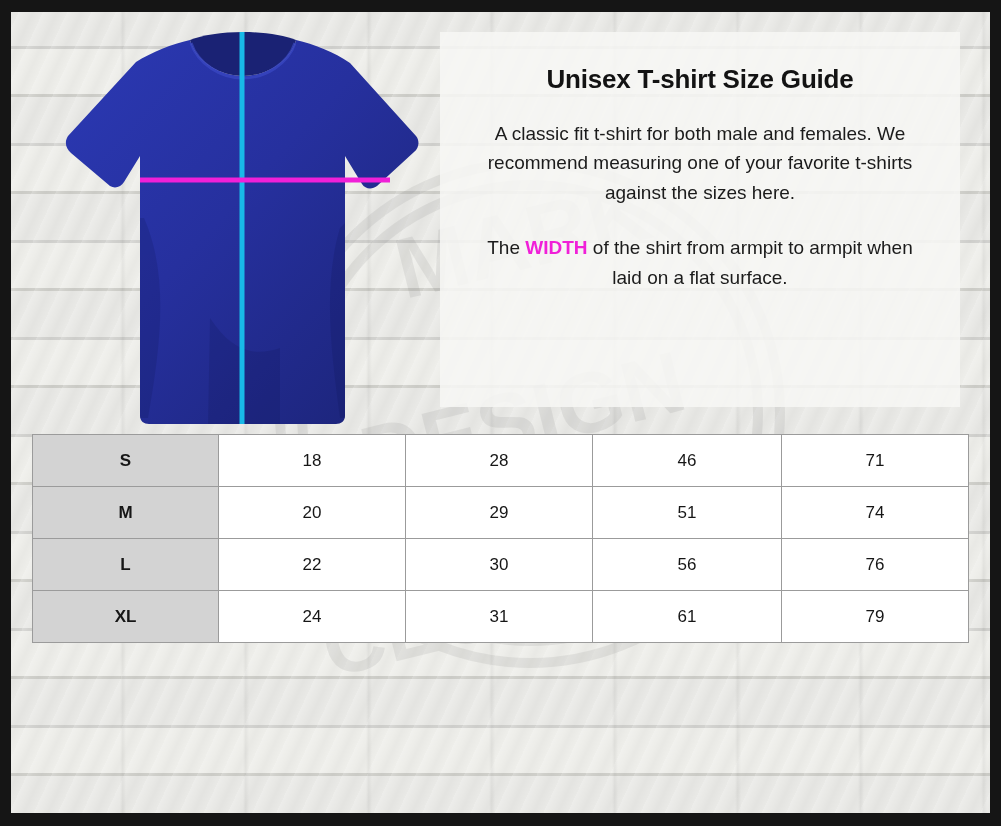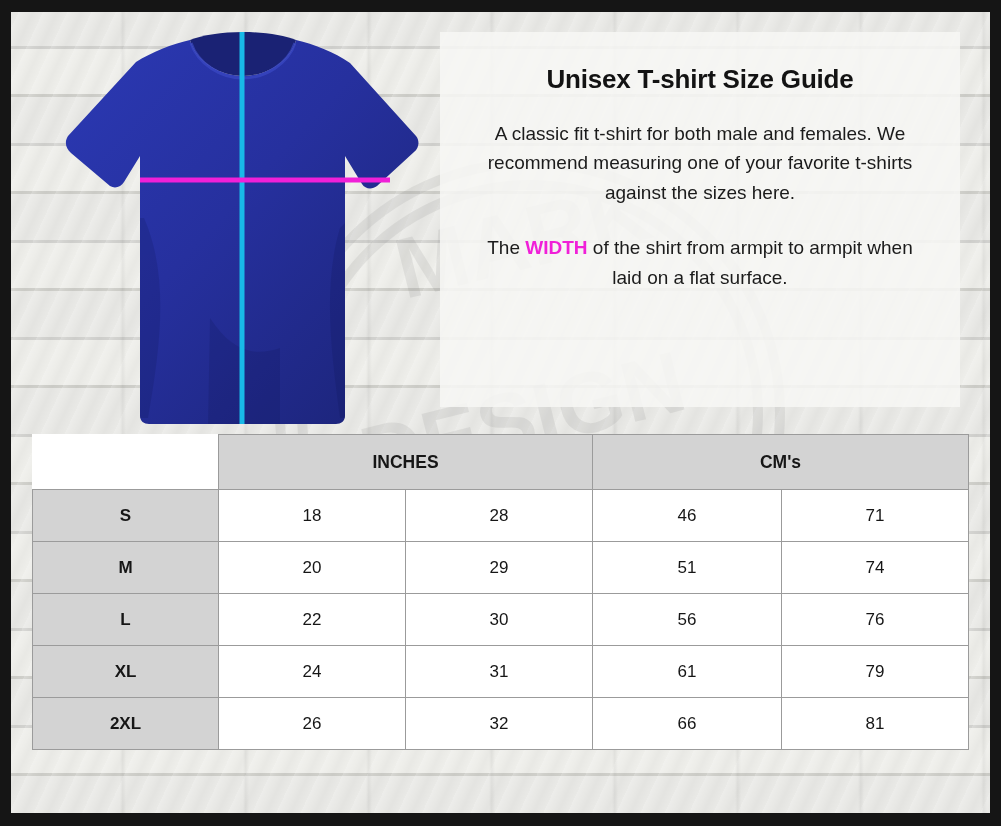--- a/index.html
+++ b/index.html
@@ -209,25 +209,20 @@
   <table class="table">
     <colgroup>
       <col class="col-size">
         <col class="col-v">
         <col class="col-v">
         <col class="col-v2">
         <col class="col-v3">
     </colgroup>
     <tbody>
       <tr>
-        <td class="blank"></td>
-        <td class="hdr-group" colspan="2">INCHES</td>
-        <td class="hdr-group" colspan="2">CM's</td>
-      </tr>
-      <tr>
         <td class="size-cell">S</td>
         <td>18</td>
         <td>28</td>
         <td>46</td>
         <td>71</td>
       </tr>
       <tr>
         <td class="size-cell">M</td>
         <td>20</td>
         <td>29</td>
@@ -241,27 +236,20 @@
         <td>56</td>
         <td>76</td>
       </tr>
       <tr>
         <td class="size-cell">XL</td>
         <td>24</td>
         <td>31</td>
         <td>61</td>
         <td>79</td>
       </tr>
-      <tr>
-        <td class="size-cell">2XL</td>
-        <td>26</td>
-        <td>32</td>
-        <td>66</td>
-        <td>81</td>
-      </tr>
     </tbody>
   </table>
 
   <div class="frame-top"></div>
   <div class="frame-bottom"></div>
   <div class="frame-left"></div>
   <div class="frame-right"></div>
 </div>
 
 </body></html>

